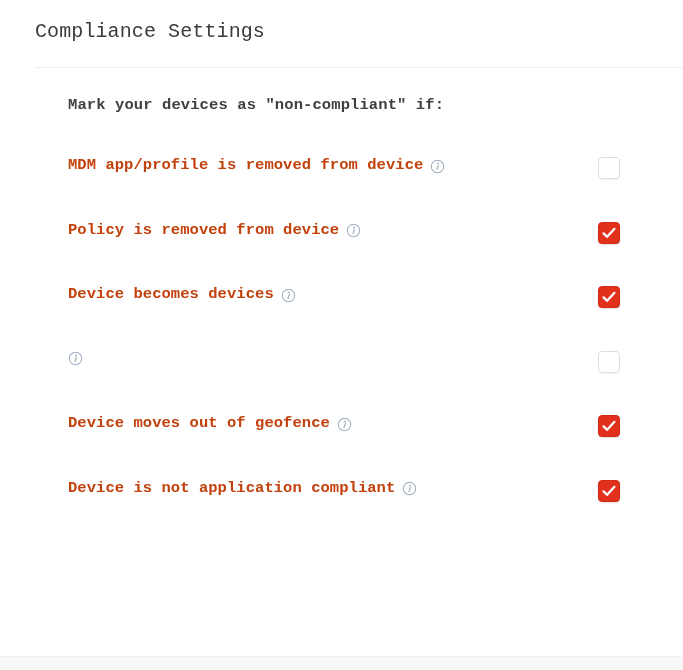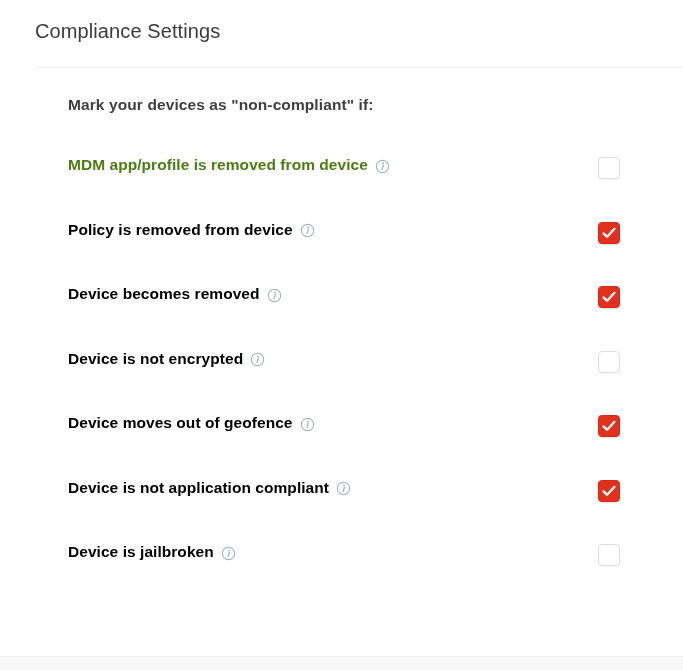--- a/index.html
+++ b/index.html
@@ -10,20 +10,21 @@
     background: #ffffff;
     font-family: "Liberation Sans", "DejaVu Sans", sans-serif;
     overflow: hidden;
   }
 
   .panel {
     position: relative;
     width: 618px;
     height: 670px;
     background: #ffffff;
+    font-family: Liberation Mono, monospace;
   }
 
   
   .panel-header {
     position: absolute;
     left: 0;
     top: 0;
     width: 683px;
     height: 68px;
   }
@@ -84,27 +85,27 @@
 
   .rule-label {
     position: absolute;
     left: 68px;
     top: 10px;
     display: flex;
     align-items: center;
     gap: 7px;
     font-size: 15.5px;
     font-weight: 600;
-    color: #000000;
+    color: #c2410c;
     letter-spacing: 0.05px;
     white-space: nowrap;
   }
 
   .rule-row.disabled .rule-label {
-    color: #4d7c0f;
+    color: #c2410c;
   }
 
   
   .info-icon {
     display: inline-block;
     width: 15px;
     height: 15px;
     flex: none;
     position: relative;
     top: 1px;
@@ -191,38 +192,37 @@
             </span>
           </div>
           <div class="rule-checkbox checked" role="checkbox" aria-checked="true">
             <svg class="tick" viewBox="0 0 22 22" aria-hidden="true">
               <path d="M5 11.4 L9 15.2 L17 6.4" fill="none" stroke="#ffffff" stroke-width="2.45" stroke-linecap="round" stroke-linejoin="round"></path>
             </svg>
           </div>
         </div>
         <div class="rule-row">
           <div class="rule-label">
-            <span>Device becomes removed</span>
-            <span class="info-icon">
-              <svg viewBox="0 0 16 16" width="15" height="15" aria-hidden="true">
-                <circle cx="8" cy="8" r="6.6" fill="none" stroke="#9fadc0" stroke-width="1.1"></circle>
-                <circle cx="8.55" cy="4.7" r="0.95" fill="#9fadc0"></circle>
-                <path d="M8.9 6.7 L7.5 11.4" stroke="#9fadc0" stroke-width="1.25" stroke-linecap="round" fill="none"></path>
-              </svg>
-            </span>
-          </div>
-          <div class="rule-checkbox checked" role="checkbox" aria-checked="true">
-            <svg class="tick" viewBox="0 0 22 22" aria-hidden="true">
-              <path d="M5 11.4 L9 15.2 L17 6.4" fill="none" stroke="#ffffff" stroke-width="2.45" stroke-linecap="round" stroke-linejoin="round"></path>
-            </svg>
-          </div>
-        </div>
-        <div class="rule-row">
-          <div class="rule-label">
-            <span>Device is not encrypted</span>
+            <span>Device becomes devices</span>
+            <span class="info-icon">
+              <svg viewBox="0 0 16 16" width="15" height="15" aria-hidden="true">
+                <circle cx="8" cy="8" r="6.6" fill="none" stroke="#9fadc0" stroke-width="1.1"></circle>
+                <circle cx="8.55" cy="4.7" r="0.95" fill="#9fadc0"></circle>
+                <path d="M8.9 6.7 L7.5 11.4" stroke="#9fadc0" stroke-width="1.25" stroke-linecap="round" fill="none"></path>
+              </svg>
+            </span>
+          </div>
+          <div class="rule-checkbox checked" role="checkbox" aria-checked="true">
+            <svg class="tick" viewBox="0 0 22 22" aria-hidden="true">
+              <path d="M5 11.4 L9 15.2 L17 6.4" fill="none" stroke="#ffffff" stroke-width="2.45" stroke-linecap="round" stroke-linejoin="round"></path>
+            </svg>
+          </div>
+        </div>
+        <div class="rule-row">
+          <div class="rule-label">
             <span class="info-icon">
               <svg viewBox="0 0 16 16" width="15" height="15" aria-hidden="true">
                 <circle cx="8" cy="8" r="6.6" fill="none" stroke="#9fadc0" stroke-width="1.1"></circle>
                 <circle cx="8.55" cy="4.7" r="0.95" fill="#9fadc0"></circle>
                 <path d="M8.9 6.7 L7.5 11.4" stroke="#9fadc0" stroke-width="1.25" stroke-linecap="round" fill="none"></path>
               </svg>
             </span>
           </div>
           <div class="rule-checkbox" role="checkbox" aria-checked="false"></div>
         </div>
@@ -253,32 +253,19 @@
                 <path d="M8.9 6.7 L7.5 11.4" stroke="#9fadc0" stroke-width="1.25" stroke-linecap="round" fill="none"></path>
               </svg>
             </span>
           </div>
           <div class="rule-checkbox checked" role="checkbox" aria-checked="true">
             <svg class="tick" viewBox="0 0 22 22" aria-hidden="true">
               <path d="M5 11.4 L9 15.2 L17 6.4" fill="none" stroke="#ffffff" stroke-width="2.45" stroke-linecap="round" stroke-linejoin="round"></path>
             </svg>
           </div>
         </div>
-        <div class="rule-row">
-          <div class="rule-label">
-            <span>Device is jailbroken</span>
-            <span class="info-icon">
-              <svg viewBox="0 0 16 16" width="15" height="15" aria-hidden="true">
-                <circle cx="8" cy="8" r="6.6" fill="none" stroke="#9fadc0" stroke-width="1.1"></circle>
-                <circle cx="8.55" cy="4.7" r="0.95" fill="#9fadc0"></circle>
-                <path d="M8.9 6.7 L7.5 11.4" stroke="#9fadc0" stroke-width="1.25" stroke-linecap="round" fill="none"></path>
-              </svg>
-            </span>
-          </div>
-          <div class="rule-checkbox" role="checkbox" aria-checked="false"></div>
-        </div>
       </div>
 
   </div>
 
   <div class="footer-strip"></div>
 
 </div>
 
 </body></html>

